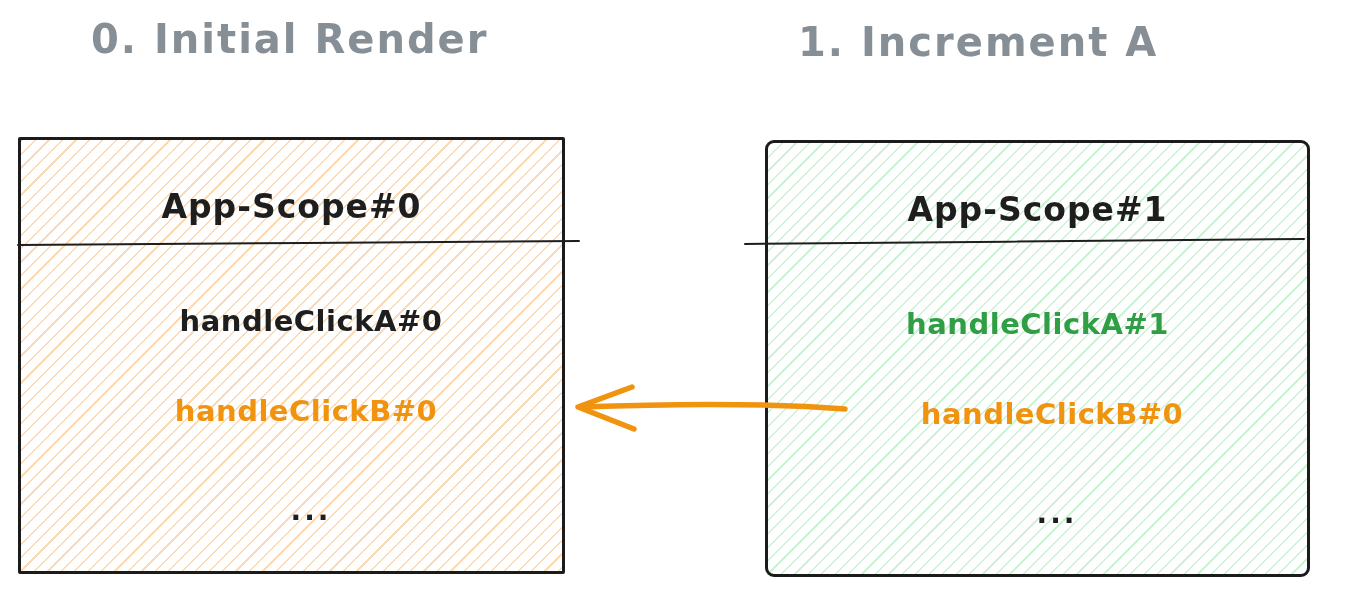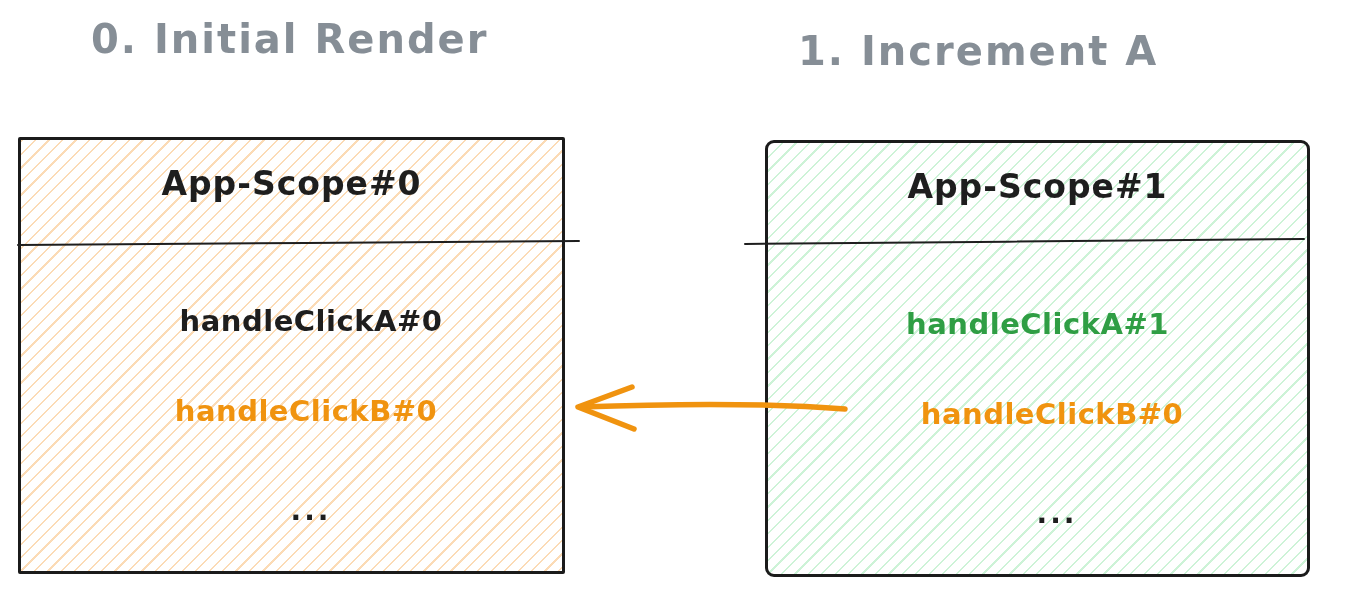--- a/index.html
+++ b/index.html
@@ -19,21 +19,21 @@
   }
   .step-title {
     position: absolute;
     font-size: 40px;
     font-weight: bold;
     letter-spacing: 2px;
     color: var(--title-gray, #868e96);
     white-space: nowrap;
   }
   .title-left  { left: 55px;  top: 16px; margin-left: 36px; }
-  .title-right { left: 798px; top: 28px; }
+  .title-right { left: 798px; top: 19px; }
 
   .panel {
     position: absolute;
     box-sizing: border-box;
     border: 3px solid var(--box-border, #1b1b1b);
     border-radius: 2px;
     background-color: #ffffff;
   }
   .panel-left  { left: 18px;  top: 137px; width: 547px; height: 437px; }
   .panel-right { left: 765px; top: 140px; width: 545px; height: 437px; border-radius: 9px; }
@@ -44,21 +44,21 @@
   .hatch-green {
     background-image: repeating-linear-gradient(135deg,
       var(--hatch-green, #70dc8c59) 0 1.6px, transparent 1.6px 9.5px);
   }
 
   .panel-header {
     position: absolute;
     left: 0; right: 0; top: 0;
     height: 86px;
     display: flex;
-    align-items: center;
+    align-items: flex-end;
     justify-content: center;
   }
   .scope-label {
     font-size: 33px;
     font-weight: bold;
     letter-spacing: 1px;
     color: var(--ink, #1e1e1e);
     white-space: nowrap;
   }
 

